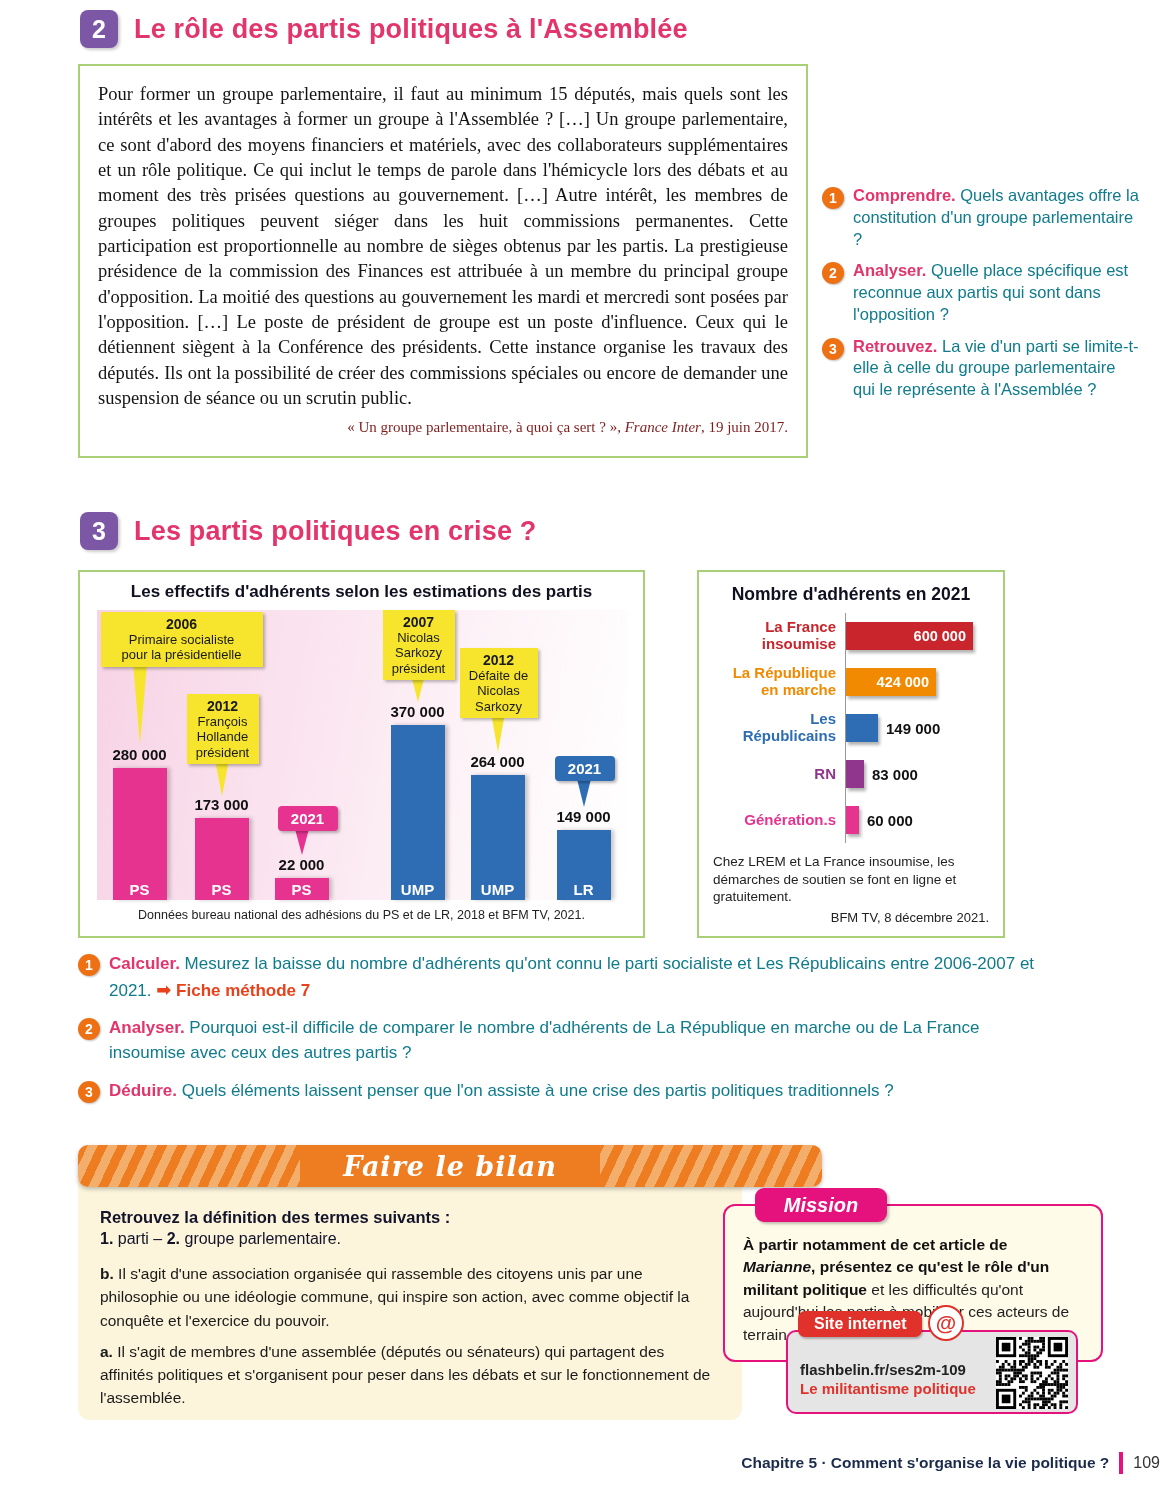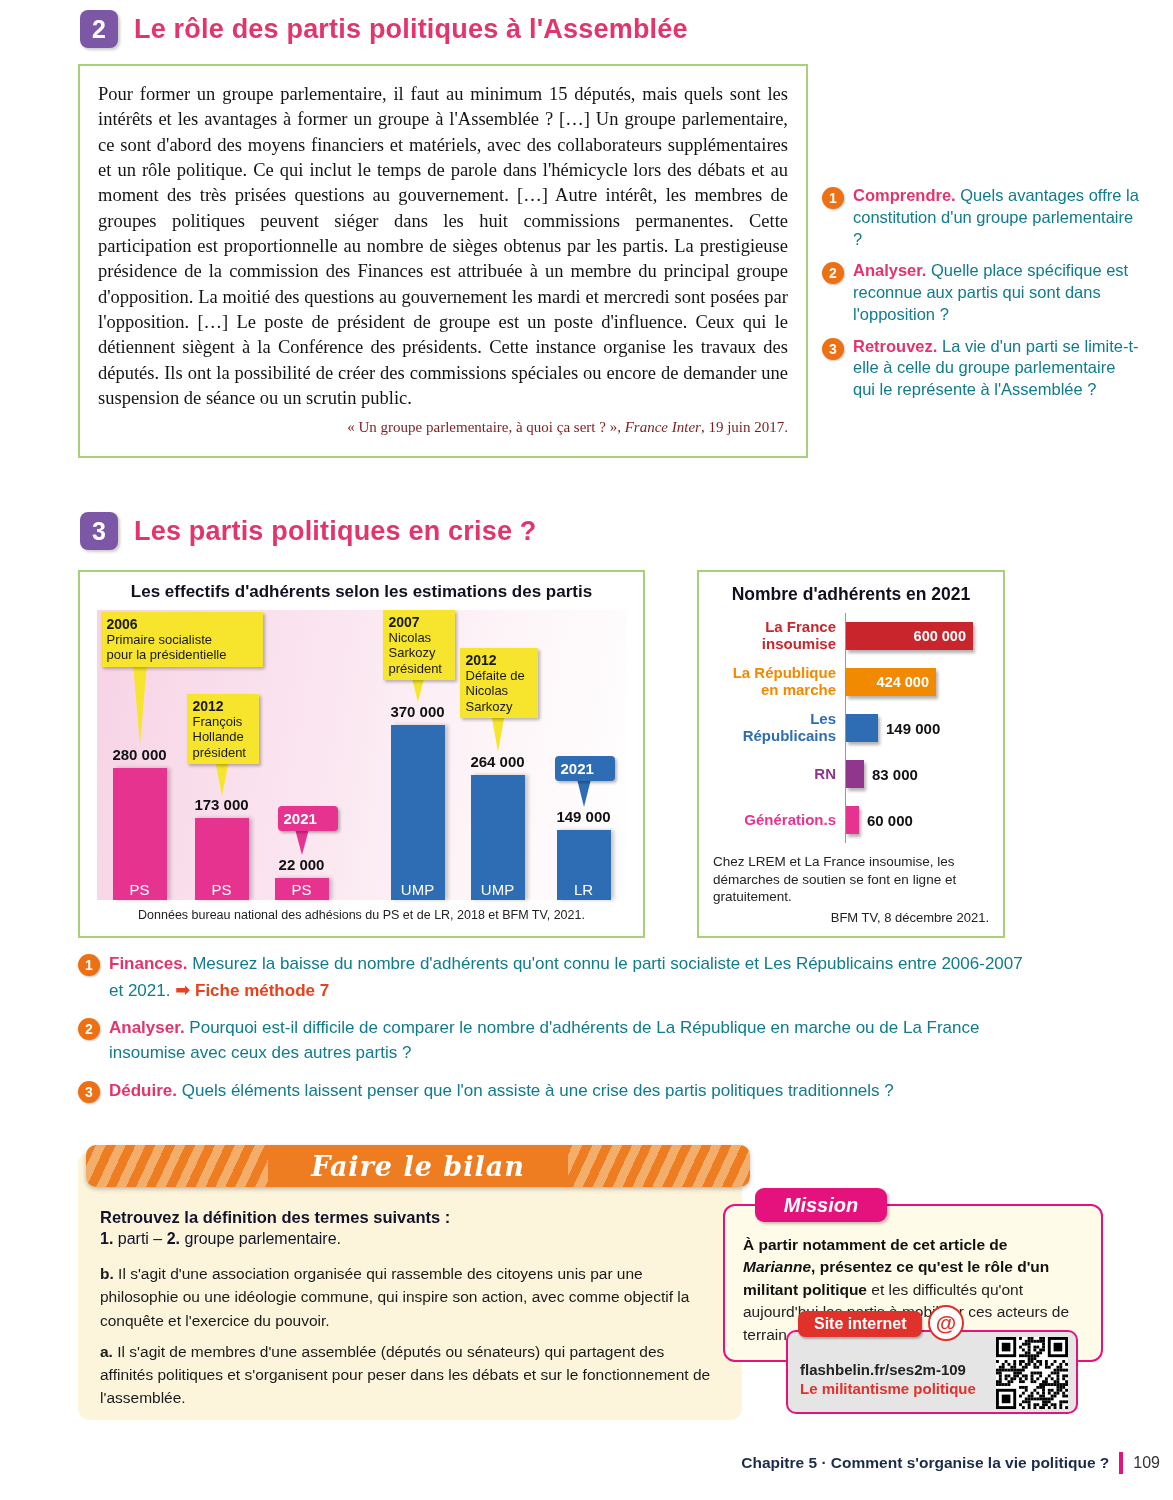--- a/index.html
+++ b/index.html
@@ -55,23 +55,23 @@
   .chart-title{font-size:17px;font-weight:bold;text-align:center;color:#101020;}
   .chart-title2{font-size:17.5px;font-weight:bold;text-align:center;color:#101020;}
   .chart-source{font-size:12.5px;text-align:center;color:#222;margin-top:8px;}
   .right-src{text-align:right;font-size:13px;margin-top:4px;}
   .chart-note{font-size:13.5px;color:#222;line-height:1.3;margin-top:10px;max-width:262px;}
 
   
   .plot{position:relative;width:530px;height:290px;margin:8px auto 0;
     background:linear-gradient(100deg,#F7D3E5 0%,#FBE7F1 45%,#FDF4F8 70%,#ffffff 100%);}
   .vbar{position:absolute;bottom:0;box-shadow:3px 0 4px rgba(0,0,0,.22);}
-  .bar-party{position:absolute;bottom:2px;left:0;right:0;text-align:center;color:#fff;font-weight:normal;font-size:15px;}
+  .bar-party{position:absolute;bottom:2px;left:0;right:0;text-align:center;color:#fff;font-weight:bold;font-size:15px;}
   .bar-value{position:absolute;transform:translateX(-50%);font-weight:bold;font-size:15px;color:#111;white-space:nowrap;}
-  .callout{position:absolute;text-align:left;padding:4px 6px;box-shadow:2px 2px 3px rgba(0,0,0,.28);z-index:2;}
+  .callout{position:absolute;text-align:center;padding:4px 6px;box-shadow:2px 2px 3px rgba(0,0,0,.28);z-index:2;}
   .callout-yellow{background:#F6E52C;color:#1a1a1a;}
   .callout-pink{background:#E73390;color:#fff;border-radius:4px;}
   .callout-blue{background:#2E6DB4;color:#fff;border-radius:4px;}
   .co-year{font-weight:bold;font-size:14px;line-height:1.15;}
   .co-line{font-size:13px;line-height:1.18;}
   .callout-pink .co-year,.callout-blue .co-year{font-size:15px;}
   .co-0{left:4px;top:2px;width:162px;}
   .co-1{left:90px;top:84px;width:72px;}
   .co-2{left:181px;top:196px;width:60px;}
   .co-3{left:286px;top:0;width:72px;}
@@ -93,21 +93,21 @@
   .hrow{display:flex;align-items:center;height:46px;}
   .hlabel{width:132px;text-align:right;font-weight:bold;font-size:15px;line-height:1.12;padding-right:9px;}
   .hzone{flex:1;display:flex;align-items:center;border-left:1px solid #999;height:100%;}
   .hbar{height:28px;display:flex;align-items:center;justify-content:flex-end;box-shadow:2px 3px 3px rgba(0,0,0,.3);}
   .hval-in{color:#fff;font-weight:bold;font-size:14.5px;padding-right:7px;white-space:nowrap;}
   .hval-out{margin-left:8px;font-weight:bold;font-size:15px;color:#111;white-space:nowrap;}
 
   
   .bilan-panel{position:absolute;left:78px;top:1152px;width:664px;height:268px;background:var(--cream);
     border-radius:12px;padding:56px 22px 0;}
-  .bilan-banner{position:absolute;left:86px;top:1145px;width:664px;height:42px;border-radius:10px;
+  .bilan-banner{position:absolute;left:78px;top:1145px;width:744px;height:42px;border-radius:10px;
     background:repeating-linear-gradient(115deg,var(--banner-orange) 0 9px,#F4AE6C 9px 18px);
     box-shadow:0 2px 4px rgba(0,0,0,.25);}
   .bilan-banner-center{position:absolute;left:50%;top:0;transform:translateX(-50%);height:100%;width:300px;
     background:var(--banner-orange);display:flex;align-items:center;justify-content:center;}
   .bilan-banner-label{font-family:"DejaVu Serif","Liberation Serif",serif;font-style:italic;font-weight:bold;
     font-size:27px;color:#fff;letter-spacing:1px;}
   .bilan-intro{font-size:16.5px;font-weight:bold;color:#13132b;}
   .bilan-terms{font-size:16px;margin-top:3px;color:#13132b;}
   .bilan-def{font-size:15.5px;line-height:1.5;margin-top:14px;color:#1a1a1a;}
   .bilan-def + .bilan-def{margin-top:8px;}
@@ -283,21 +283,21 @@
           </div>
         </div>
       </div>
     <div class="chart-note">Chez LREM et La France insoumise, les démarches de soutien se font en ligne et gratuitement.</div>
     <div class="chart-source right-src">BFM TV, 8 décembre 2021.</div>
   </div>
 
   <div class="q-bottom">
     <div class="q-item">
       <span class="q-num">1</span>
-      <p class="q-text"><strong class="q-verb">Finances.</strong> <span>Mesurez la baisse du nombre d'adhérents qu'ont connu le parti socialiste et Les Républicains entre 2006-2007 et 2021.</span> <span class="fiche"><span class="fiche-arrow">➡</span> <strong>Fiche méthode 7</strong></span></p>
+      <p class="q-text"><strong class="q-verb">Calculer.</strong> <span>Mesurez la baisse du nombre d'adhérents qu'ont connu le parti socialiste et Les Républicains entre 2006-2007 et 2021.</span> <span class="fiche"><span class="fiche-arrow">➡</span> <strong>Fiche méthode 7</strong></span></p>
     </div>
     <div class="q-item">
       <span class="q-num">2</span>
       <p class="q-text"><strong class="q-verb">Analyser.</strong> <span>Pourquoi est-il difficile de comparer le nombre d'adhérents de La République en marche ou de La France insoumise avec ceux des autres partis ?</span></p>
     </div>
     <div class="q-item">
       <span class="q-num">3</span>
       <p class="q-text"><strong class="q-verb">Déduire.</strong> <span>Quels éléments laissent penser que l'on assiste à une crise des partis politiques traditionnels ?</span></p>
     </div>
   </div>

